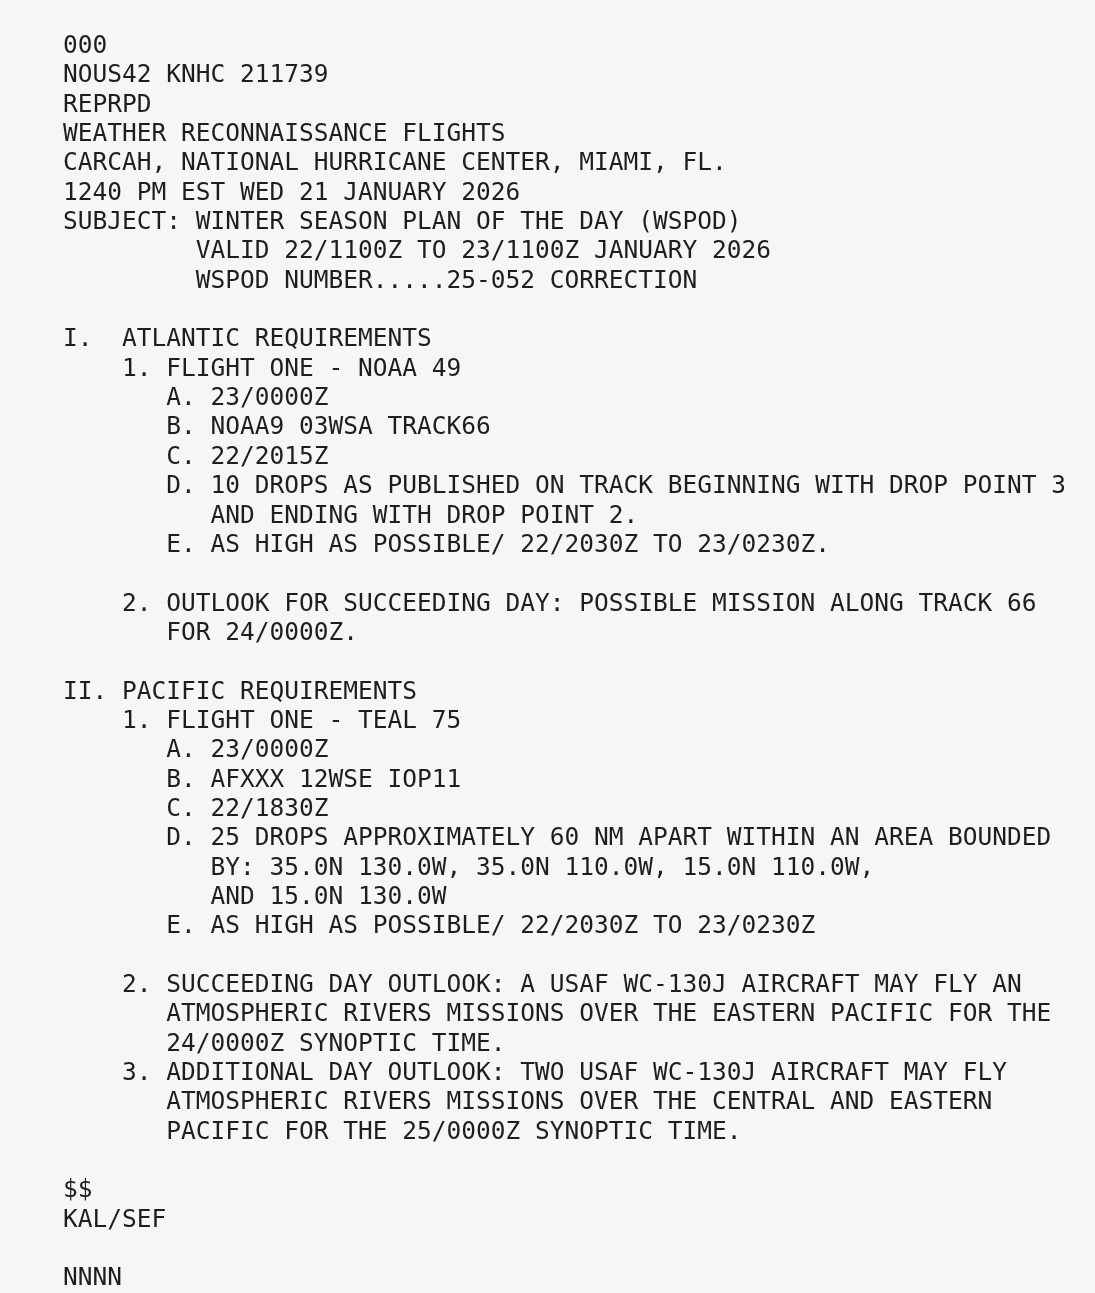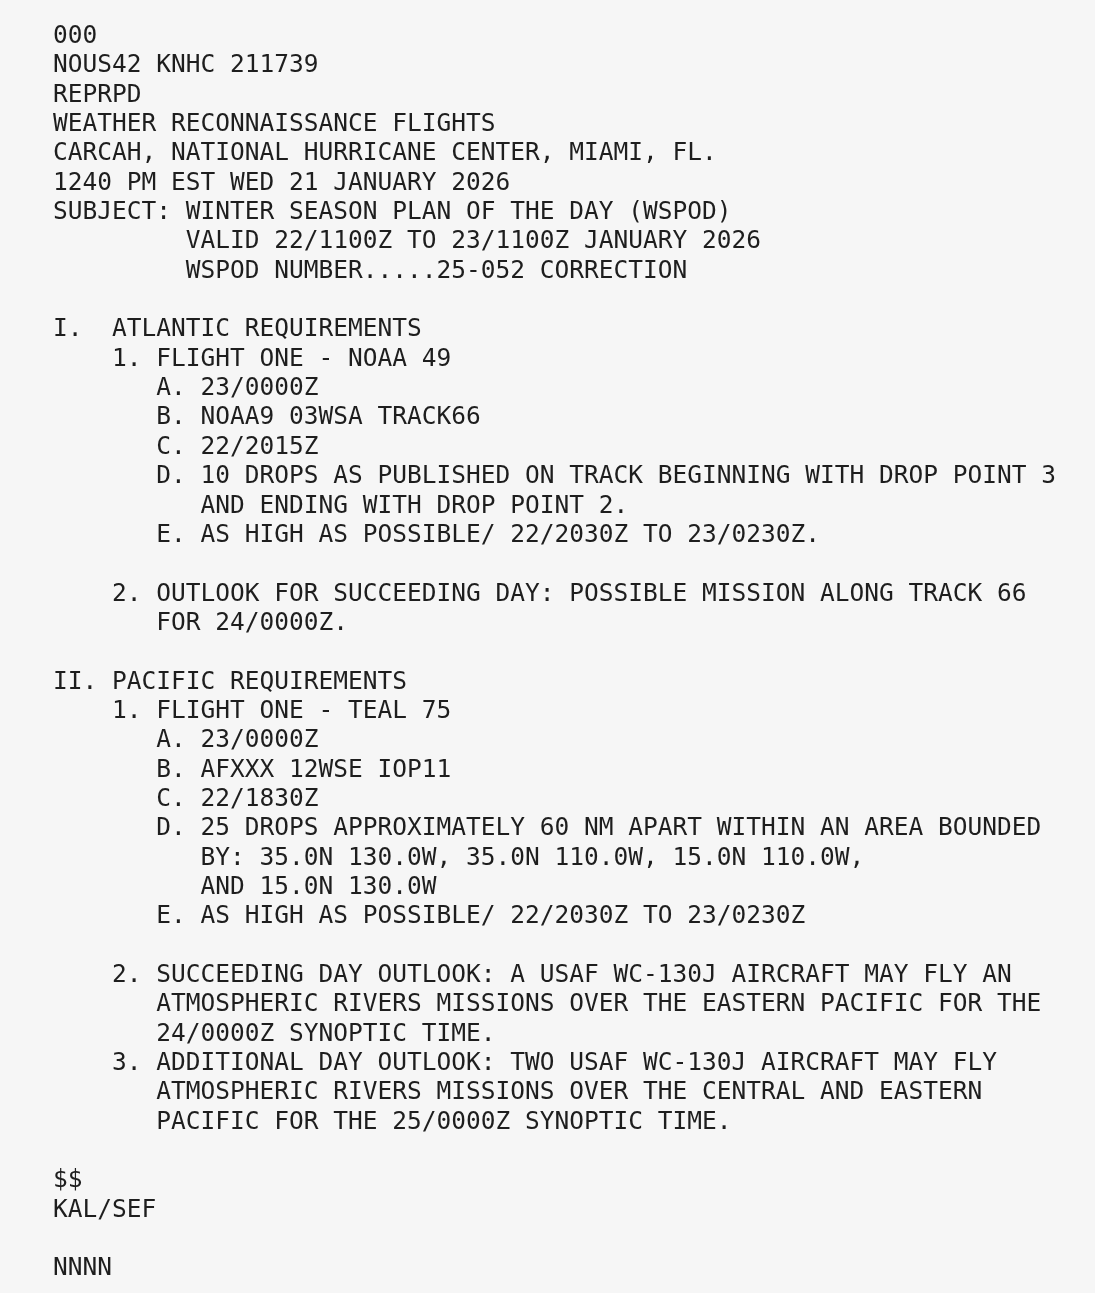--- a/index.html
+++ b/index.html
@@ -11,21 +11,21 @@
     height: 1293px;
     background: #f6f6f6;
     overflow: hidden;
   }
   .bulletin-page {
     width: 100%;
     height: 100%;
     box-sizing: border-box;
   }
   pre.bulletin-text {
-    margin: 6px;
+    margin: 16px;
     padding: 14px 0 0 47px;
     font-family: "DejaVu Sans Mono", "Liberation Mono", monospace;
     font-size: 24.5px;
     line-height: 29.35px;
     font-weight: 500;
     color: #1e1e1e;
     letter-spacing: 0;
     white-space: pre;
   }
 </style>

